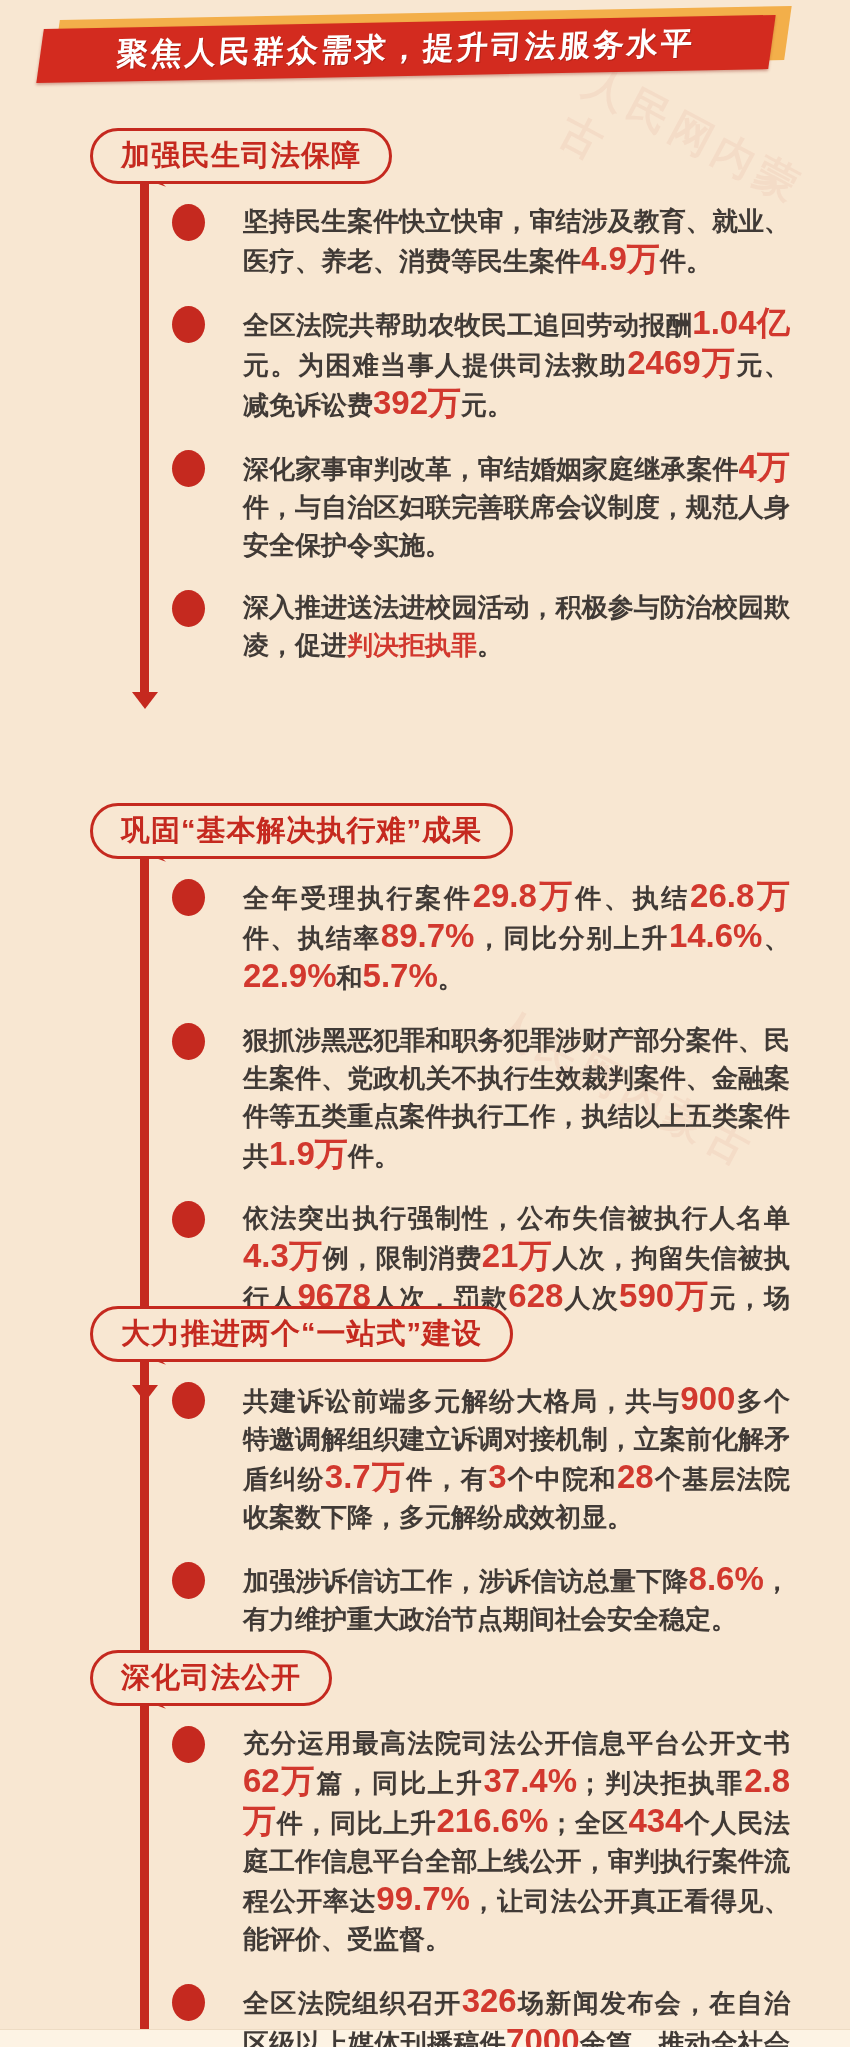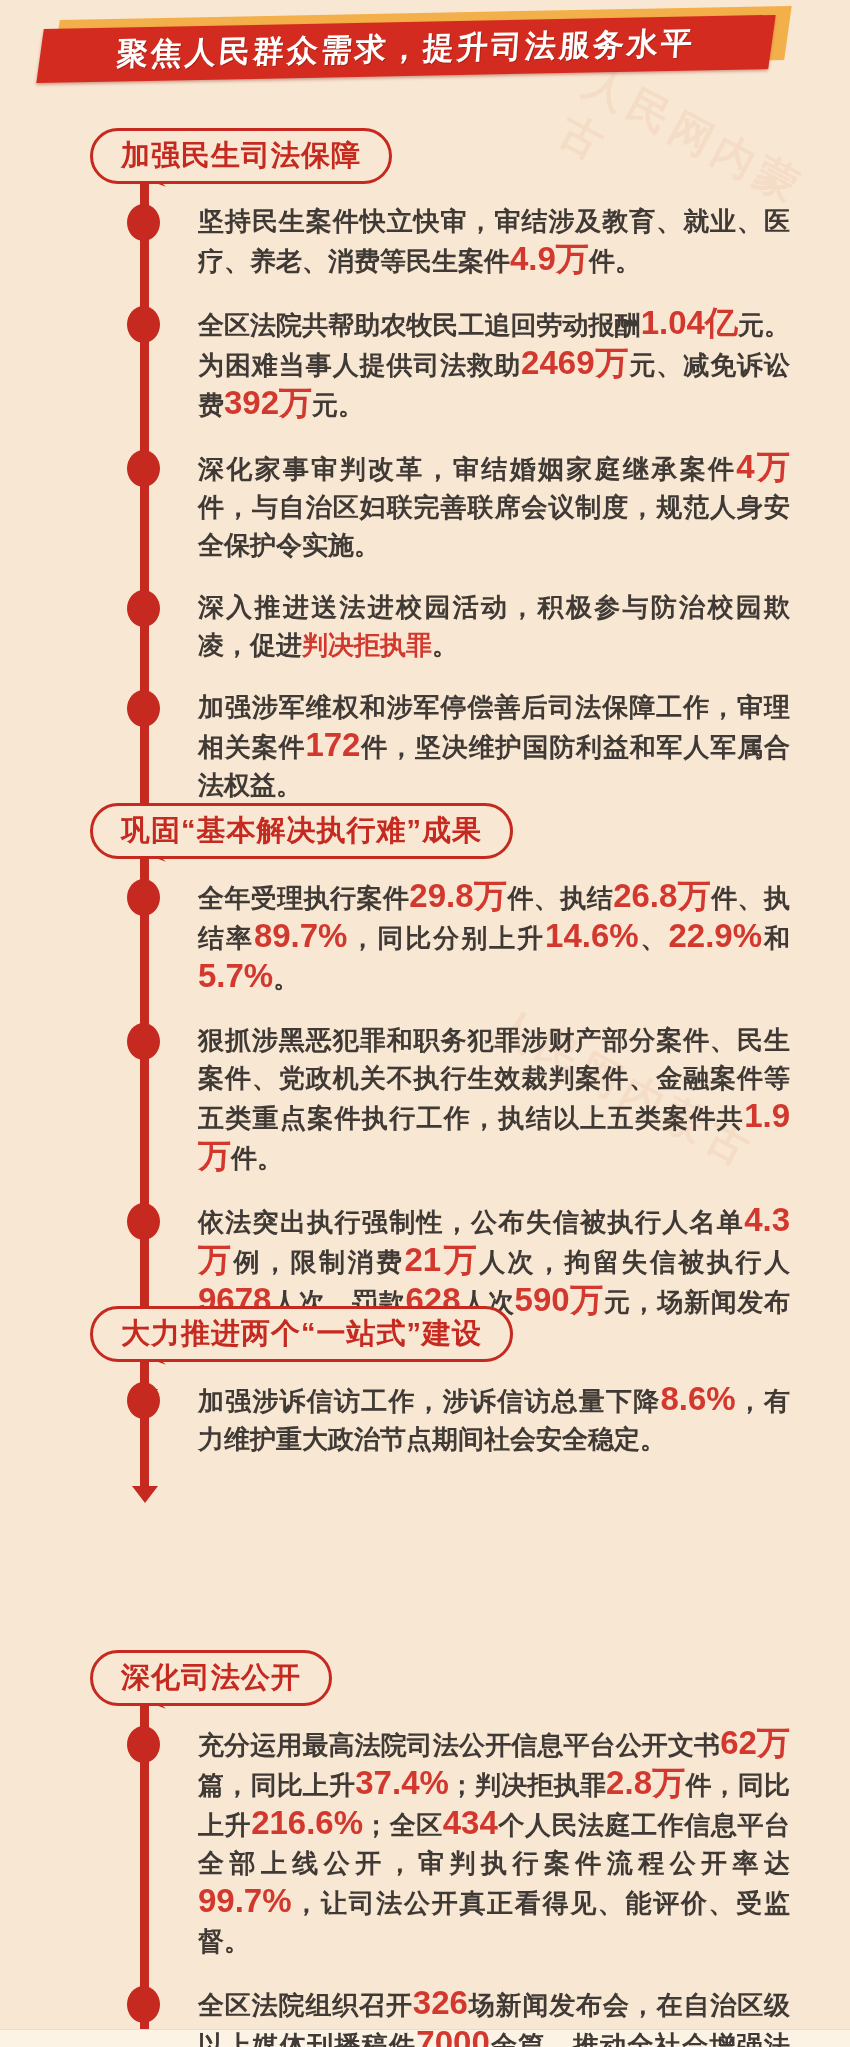--- a/index.html
+++ b/index.html
@@ -71,21 +71,21 @@
     clip-path:polygon(0 0,100% 88%,0 52%);
   }
   
   .tl-line .arrow{
     position:absolute;bottom:-15px;left:50%;transform:translateX(-50%);
     width:0;height:0;
     border-left:13px solid transparent;border-right:13px solid transparent;
     border-top:17px solid var(--accent);
   }
   .bullets{margin:18px 0 0 198px;width:592px;position:relative;z-index:1;}
-  .bullet{position:relative;}
+  .bullet{position:relative;margin-left:45px;}
   .bullet + .bullet{margin-top:24px;}
   .bullet .dot{
     position:absolute;left:-71px;top:2px;width:33px;height:37px;
     background:var(--accent);border-radius:50%;
   }
   .bullet p{
     font-size:26px;line-height:38px;color:var(--text);font-weight:600;
     text-align:justify;
   }
   .seg-num{color:var(--hl);font-size:33px;font-weight:600;}
@@ -120,24 +120,20 @@
             <p><span>全区法院共帮助农牧民工追回劳动报酬</span><span class="seg-num">1.04亿</span><span>元。为困难当事人提供司法救助</span><span class="seg-num">2469万</span><span>元、减免诉讼费</span><span class="seg-num">392万</span><span>元。</span></p>
           </div>
           <div class="bullet">
             <span class="dot"></span>
             <p><span>深化家事审判改革，审结婚姻家庭继承案件</span><span class="seg-num">4万</span><span>件，与自治区妇联完善联席会议制度，规范人身安全保护令实施。</span></p>
           </div>
           <div class="bullet">
             <span class="dot"></span>
             <p><span>深入推进送法进校园活动，积极参与防治校园欺凌，促进</span><span class="seg-red">判决拒执罪</span><span>。</span></p>
           </div>
-          <div class="bullet">
-            <span class="dot"></span>
-            <p><span>加强涉军维权和涉军停偿善后司法保障工作，审理相关案件</span><span class="seg-num">172</span><span>件，坚决维护国防利益和军人军属合法权益。</span></p>
-          </div>
         </div></section>
       <section class="tl-section" style="top: 803px;"><div class="tl-line">
           <div class="flag"></div>
           <div class="arrow"></div>
         </div><div class="pill"><span>巩固“基本解决执行难”成果</span></div><div class="bullets">
           <div class="bullet">
             <span class="dot"></span>
             <p><span>全年受理执行案件</span><span class="seg-num">29.8万</span><span>件、执结</span><span class="seg-num">26.8万</span><span>件、执结率</span><span class="seg-num">89.7%</span><span>，同比分别上升</span><span class="seg-num">14.6%</span><span>、</span><span class="seg-num">22.9%</span><span>和</span><span class="seg-num">5.7%</span><span>。</span></p>
           </div>
           <div class="bullet">
@@ -148,20 +144,24 @@
             <span class="dot"></span>
             <p><span>依法突出执行强制性，公布失信被执行人名单</span><span class="seg-num">4.3万</span><span>例，限制消费</span><span class="seg-num">21万</span><span>人次，拘留失信被执行人</span><span class="seg-num">9678</span><span>人次，罚款</span><span class="seg-num">628</span><span>人次</span><span class="seg-num">590万</span><span>元，场新闻发布会</span><span class="seg-num">43</span><span>人。</span></p>
           </div>
         </div></section>
       <section class="tl-section" style="top: 1306px;"><div class="tl-line">
           <div class="flag"></div>
           <div class="arrow"></div>
         </div><div class="pill"><span>大力推进两个“一站式”建设</span></div><div class="bullets">
           <div class="bullet">
             <span class="dot"></span>
+            <p><span>共建诉讼前端多元解纷大格局，共与</span><span class="seg-num">900</span><span>多个特邀调解组织建立诉调对接机制，立案前化解矛盾纠纷</span><span class="seg-num">3.7万</span><span>件，有</span><span class="seg-num">3</span><span>个中院和</span><span class="seg-num">28</span><span>个基层法院收案数下降，多元解纷成效初显。</span></p>
+          </div>
+          <div class="bullet">
+            <span class="dot"></span>
             <p><span>加强涉诉信访工作，涉诉信访总量下降</span><span class="seg-num">8.6%</span><span>，有力维护重大政治节点期间社会安全稳定。</span></p>
           </div>
         </div></section>
       <section class="tl-section" style="top: 1650px;"><div class="tl-line">
           <div class="flag"></div>
         </div><div class="pill"><span>深化司法公开</span></div><div class="bullets">
           <div class="bullet">
             <span class="dot"></span>
             <p><span>充分运用最高法院司法公开信息平台公开文书</span><span class="seg-num">62万</span><span>篇，同比上升</span><span class="seg-num">37.4%</span><span>；判决拒执罪</span><span class="seg-num">2.8万</span><span>件，同比上升</span><span class="seg-num">216.6%</span><span>；全区</span><span class="seg-num">434</span><span>个人民法庭工作信息平台全部上线公开，审判执行案件流程公开率达</span><span class="seg-num">99.7%</span><span>，让司法公开真正看得见、能评价、受监督。</span></p>
           </div>

